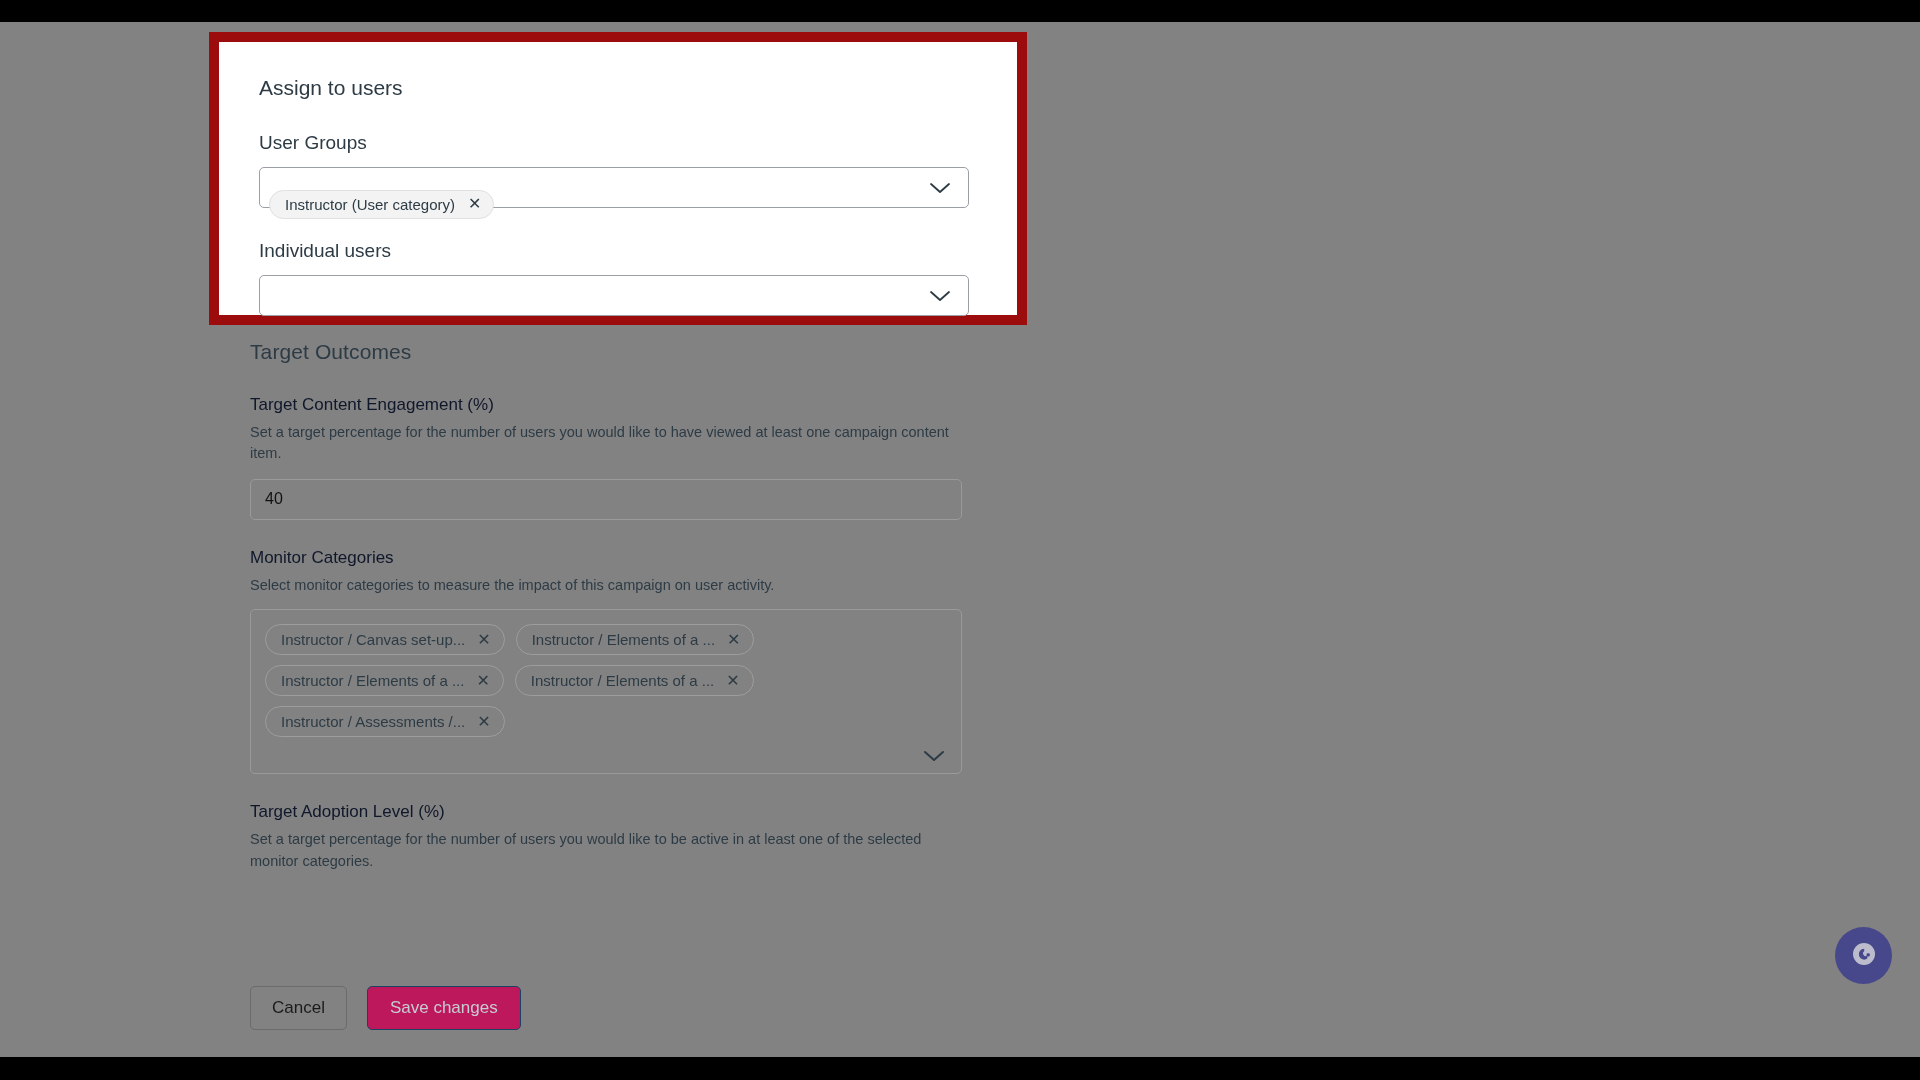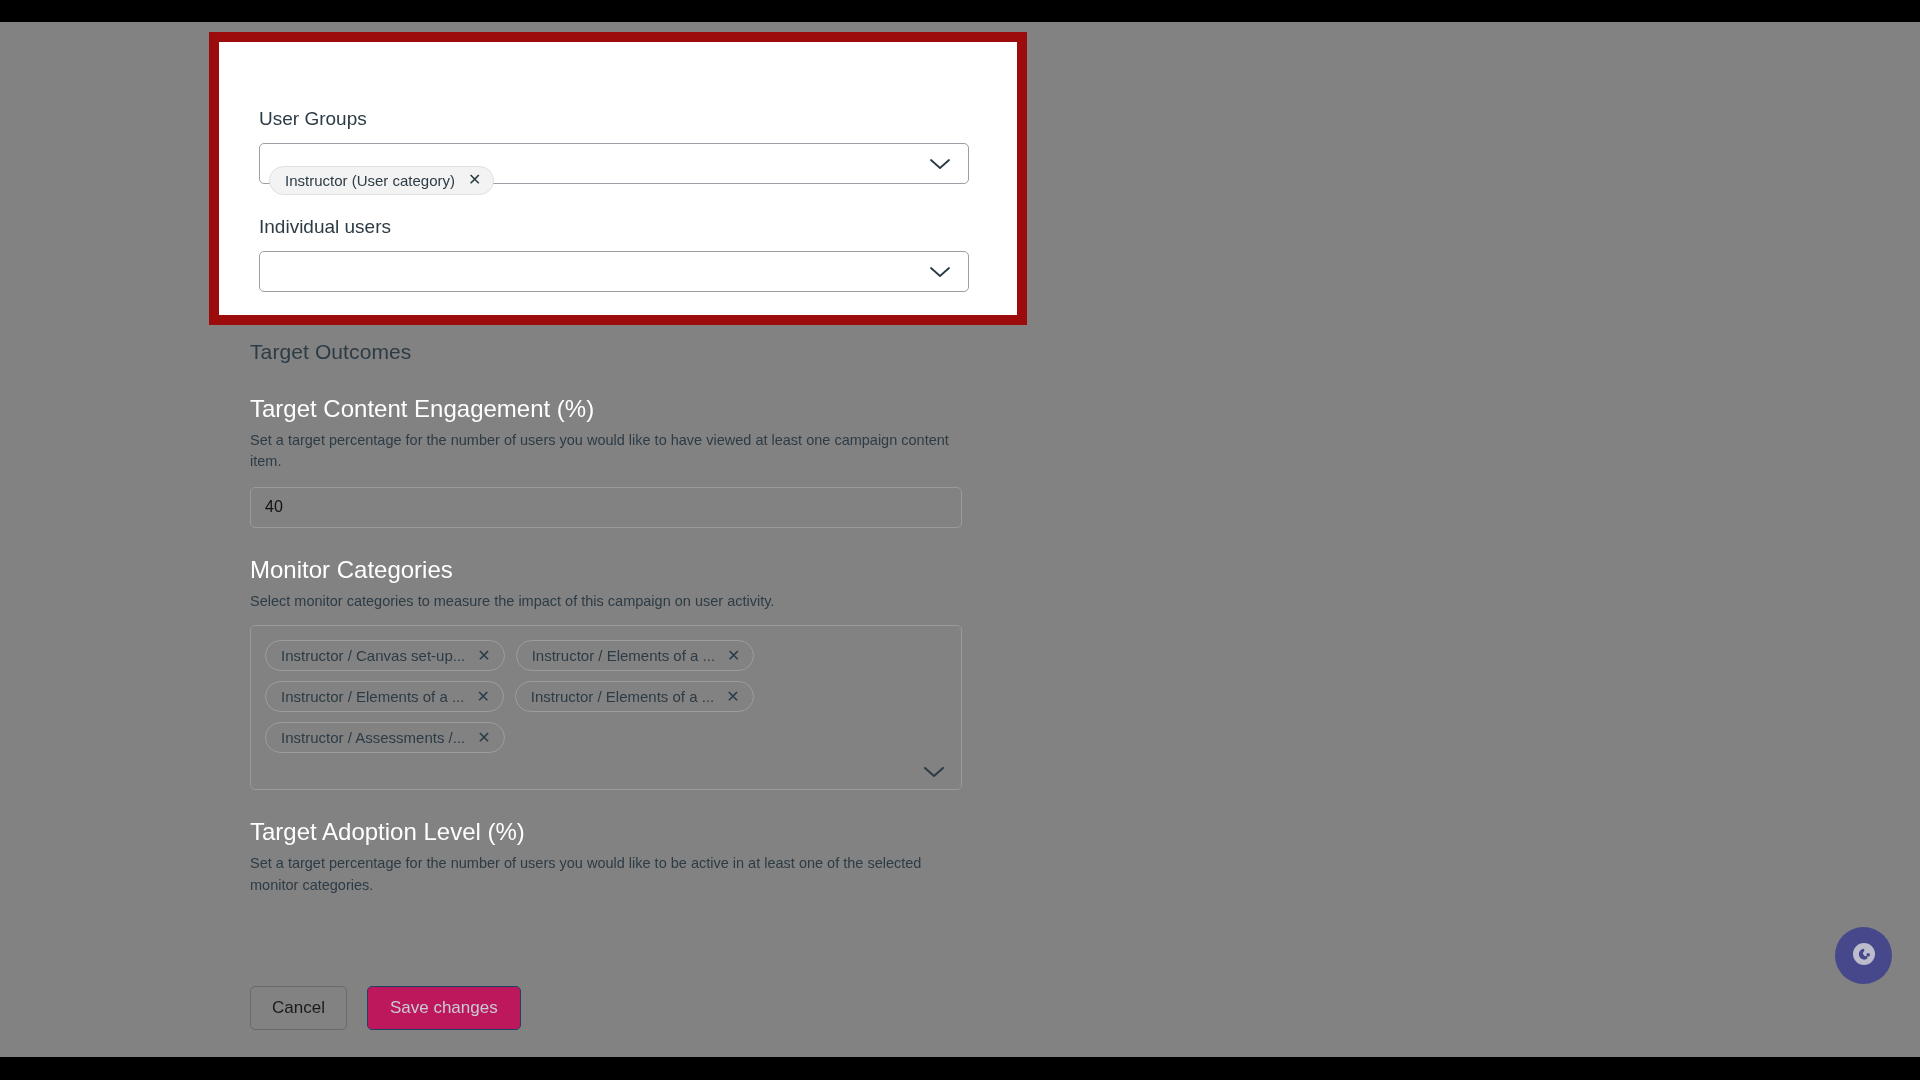--- a/index.html
+++ b/index.html
@@ -40,22 +40,22 @@
   }
 
   .section-title {
     font-size: 21px;
     color: #2d3b45;
     font-weight: 400;
     letter-spacing: .1px;
   }
 
   .field-label {
-    font-size: 24px;
-    color: #ffffff;
+    font-size: 17px;
+    color: #0f172a;
     font-weight: 400;
   }
 
   .field-help {
     font-size: 14.5px;
     color: #2d3b45;
     line-height: 1.48;
     margin-top: 7px;
     max-width: 712px;
   }
@@ -300,20 +300,21 @@
           <path d="M15.2 9.8a5.4 5.4 0 1 0 3.1 9.8v-3.1a2.6 2.6 0 1 1 -3.1-4.2z" fill="#3b3b8f"></path>
           <rect x="17.6" y="14.2" width="3.2" height="3.2" rx="1" fill="#3b3b8f"></rect>
         </svg>
       </span>
     </div>
   </div>
 
   <div id="highlight-panel">
     <div id="panel-inner">
 
+      <div class="panel-title">Assign to users</div>
 
       <div class="panel-label">User Groups</div>
 
       <div class="select-box">
         <span class="pill">
           <span>Instructor (User category)</span>
           <span class="x">✕</span>
         </span>
         <span class="chev">
           <svg width="22" height="14" viewBox="0 0 22 14" fill="none" stroke="#2d3b45" stroke-width="1.8" stroke-linecap="round" stroke-linejoin="round">

